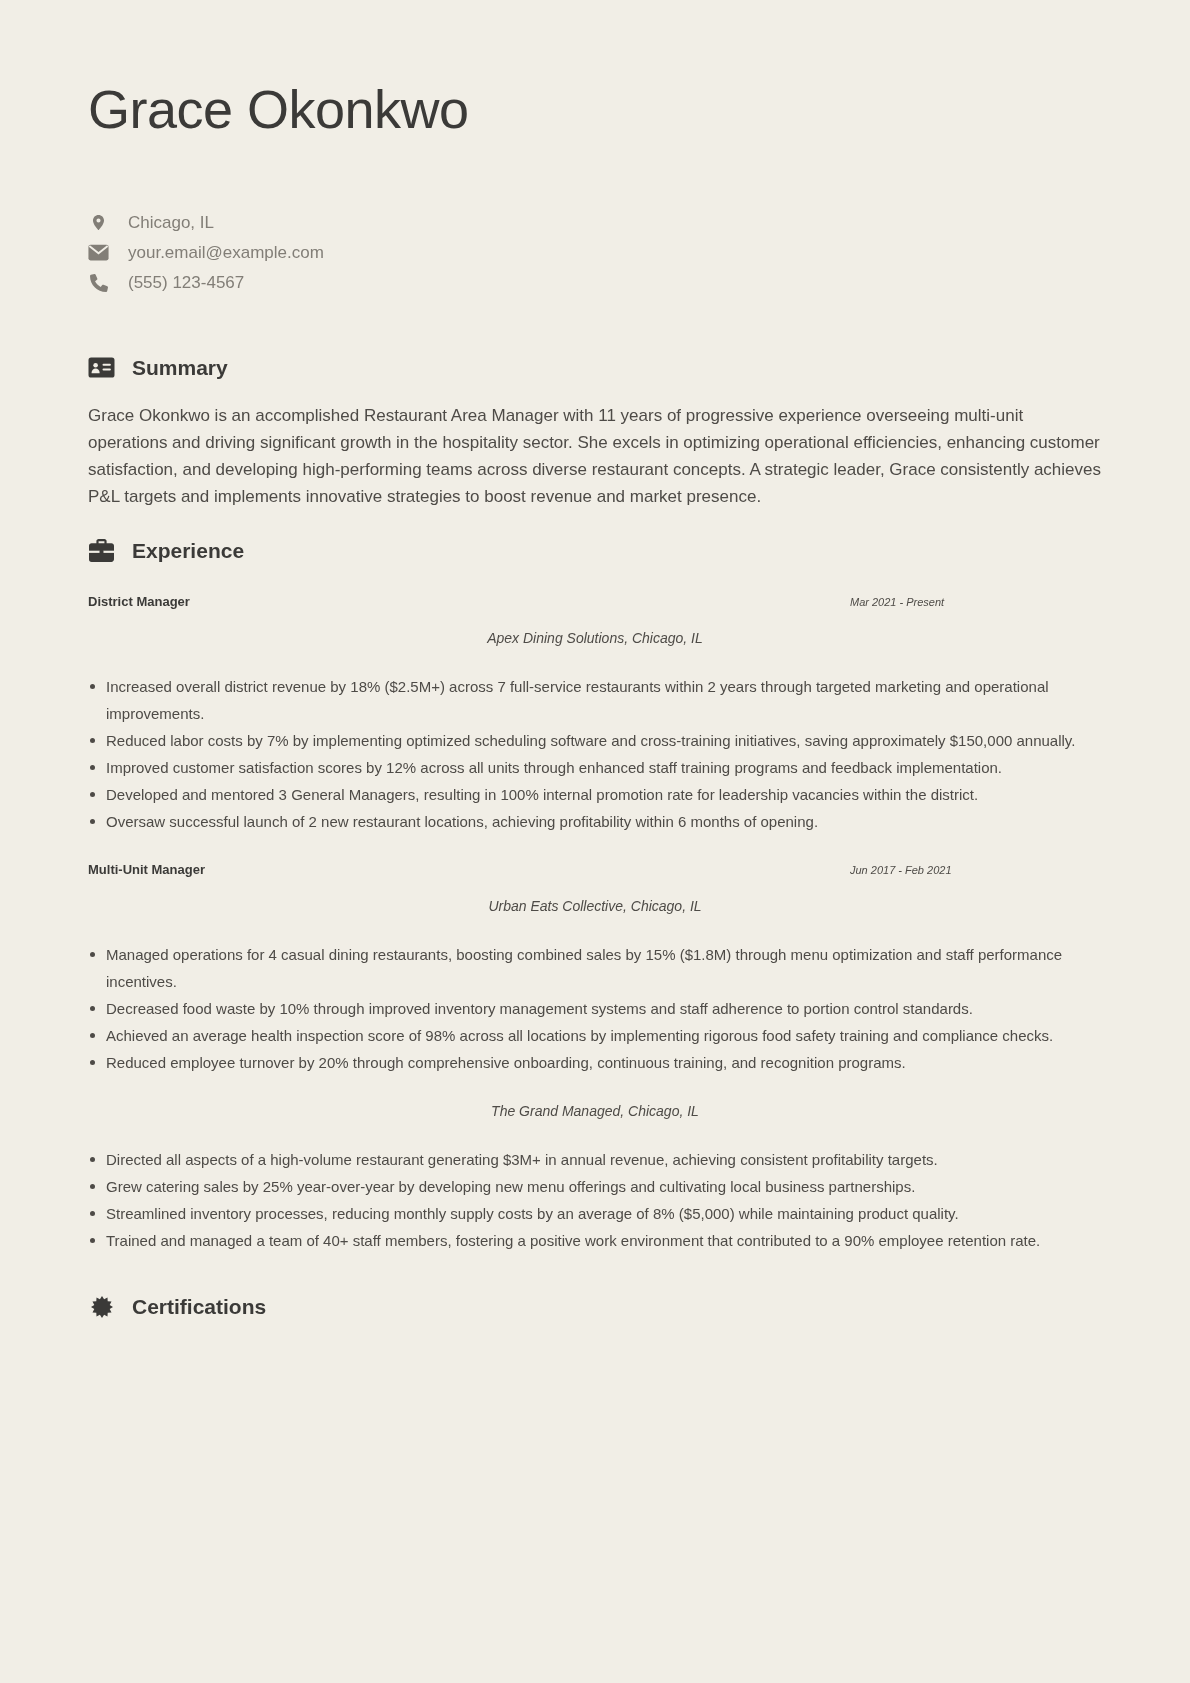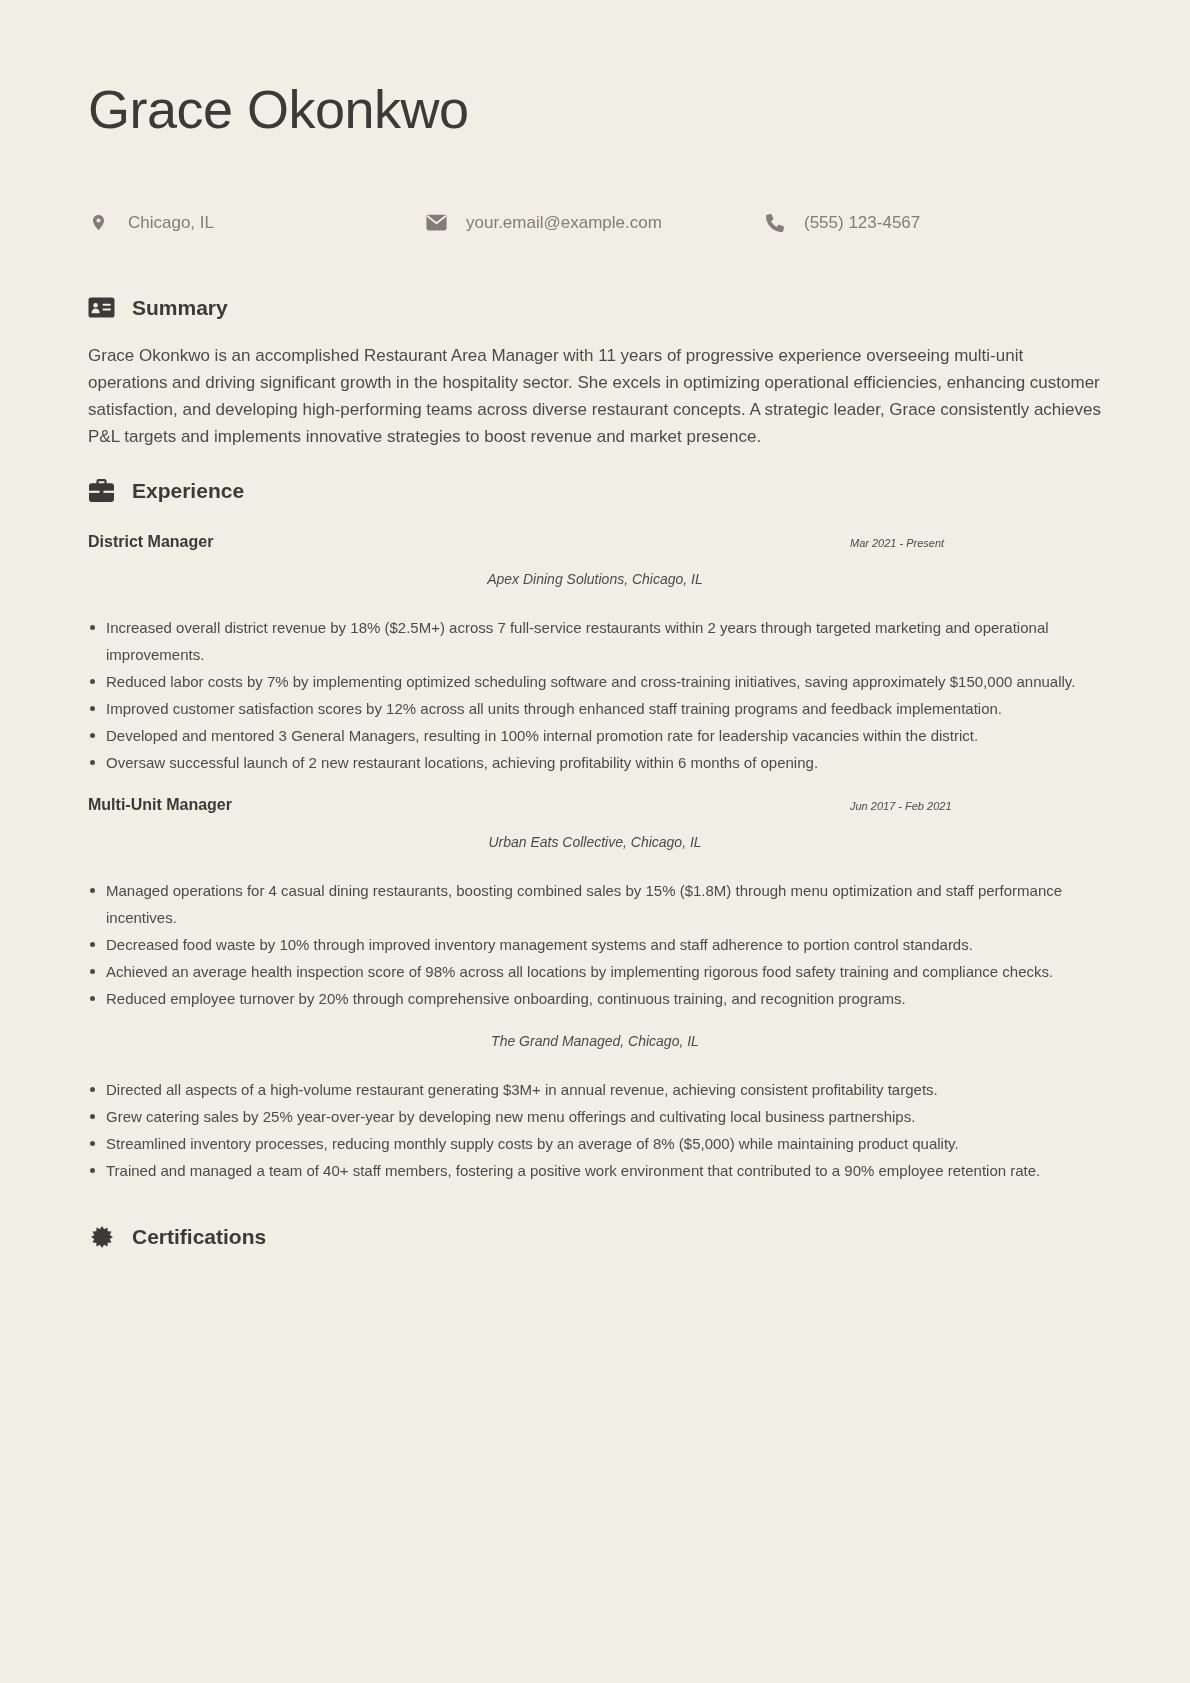--- a/index.html
+++ b/index.html
@@ -13,44 +13,44 @@
   .page { box-sizing:border-box; height:100%; padding:0 88px; }
 
   .name {
     margin:80px 0 0;
     font-size:54px; line-height:58px; font-weight:400;
     color:#3b3a38; letter-spacing:-0.5px;
   }
 
   .contact {
     margin-top:74px;
-    display:grid; grid-template-columns:1fr 1fr 1fr; row-gap:9px;
+    display:grid; grid-template-columns:1fr; row-gap:9px;
     font-size:17px; color:#827e77;
   }
   .contact-item { display:flex; align-items:center; gap:19px; }
   .contact-item .cicon { width:21px; height:21px; flex:0 0 auto; display:flex; align-items:center; justify-content:center; }
   .contact-item svg { fill:#827e77; }
 
   .section-head { display:flex; align-items:center; gap:17px; }
   .section-head .sicon { width:27px; height:25px; display:flex; align-items:center; justify-content:center; }
   .section-head svg { fill:#3b3a38; }
   .section-title { font-size:21px; font-weight:700; color:#3b3a38; }
 
   .sec-summary { margin-top:62px; }
   .summary-text {
     margin:22px 0 0;
     font-size:17px; line-height:27px;
     hyphens:auto; -webkit-hyphens:auto;
   }
 
   .sec-exp { margin-top:28px; }
   .jobs { margin-top:28px; }
-  .job + .job { margin-top:18px; }
+  .job + .job { margin-top:24px; }
   .job-head { display:flex; align-items:baseline; }
-  .job-title { flex:1; font-size:16px; line-height:22px; font-weight:700; color:#3b3a38; }
+  .job-title { flex:1; font-size:13px; line-height:22px; font-weight:700; color:#3b3a38; }
   .job-date { width:252px; font-size:11px; line-height:22px; font-style:italic; color:#4e4b47; }
   .job-company { margin-top:14px; font-size:14px; line-height:22px; font-style:italic;text-align:center; }
   .job-bullets {
     list-style:none; margin:24px 0 0; padding:0;
     font-size:15px; line-height:27px;
   }
   .job-bullets li { position:relative; padding-left:18px; hyphens:auto; -webkit-hyphens:auto; }
   .job-bullets li::before {
     content:""; position:absolute; left:2px; top:11px;
     width:5px; height:5px; border-radius:50%; background:#4e4b47;

